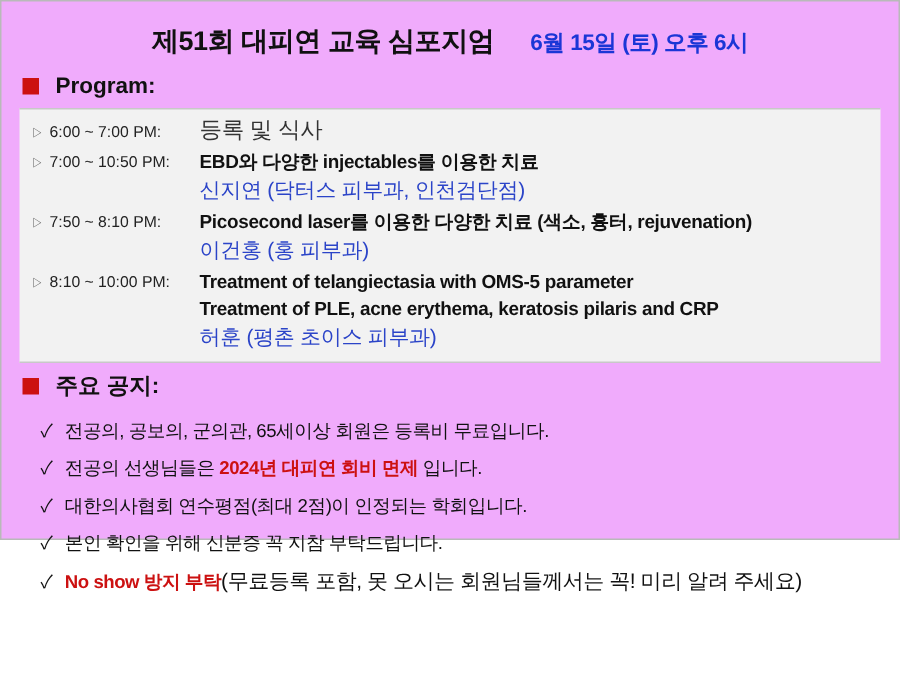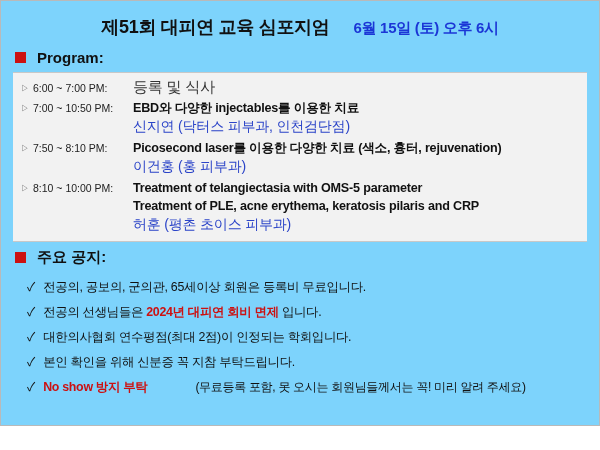--- a/index.html
+++ b/index.html
@@ -9,24 +9,24 @@
   body {
     width: 600px;
     height: 450px;
     background: #ffffff;
     font-family: "Liberation Sans", sans-serif;
     overflow: hidden;
   }
   .poster {
     position: relative;
     width: 600px;
-    height: 426px;
+    height: 360px;
     box-sizing: border-box;
     border: 1px solid #b9b9b9;
-    background: #7dd3fc;
+    background: #f0abfc;
     padding: 0;
   }
   
   .title-row {
     display: flex;
     align-items: baseline;
     justify-content: center;
     gap: 8px;
     padding: 14px 10px 4px 10px;
   }
@@ -135,22 +135,21 @@
     font-size: 12.4px;
     color: #111111;
     letter-spacing: -0.3px;
     line-height: 17px;
   }
   .ntext .hl {
     color: #cc1111;
     font-weight: bold;
   }
   .ntext .small {
-    font-size: 12px;
-    padding-left: 48px;
+    font-size: 14px;
   }
 </style>
 </head>
 <body>
 
 <div class="poster">
 
   <div class="title-row">
     <span class="title-main">제51회 대피연 교육 심포지엄</span>
     <span class="title-date">6월 15일 (토) 오후 6시</span>

